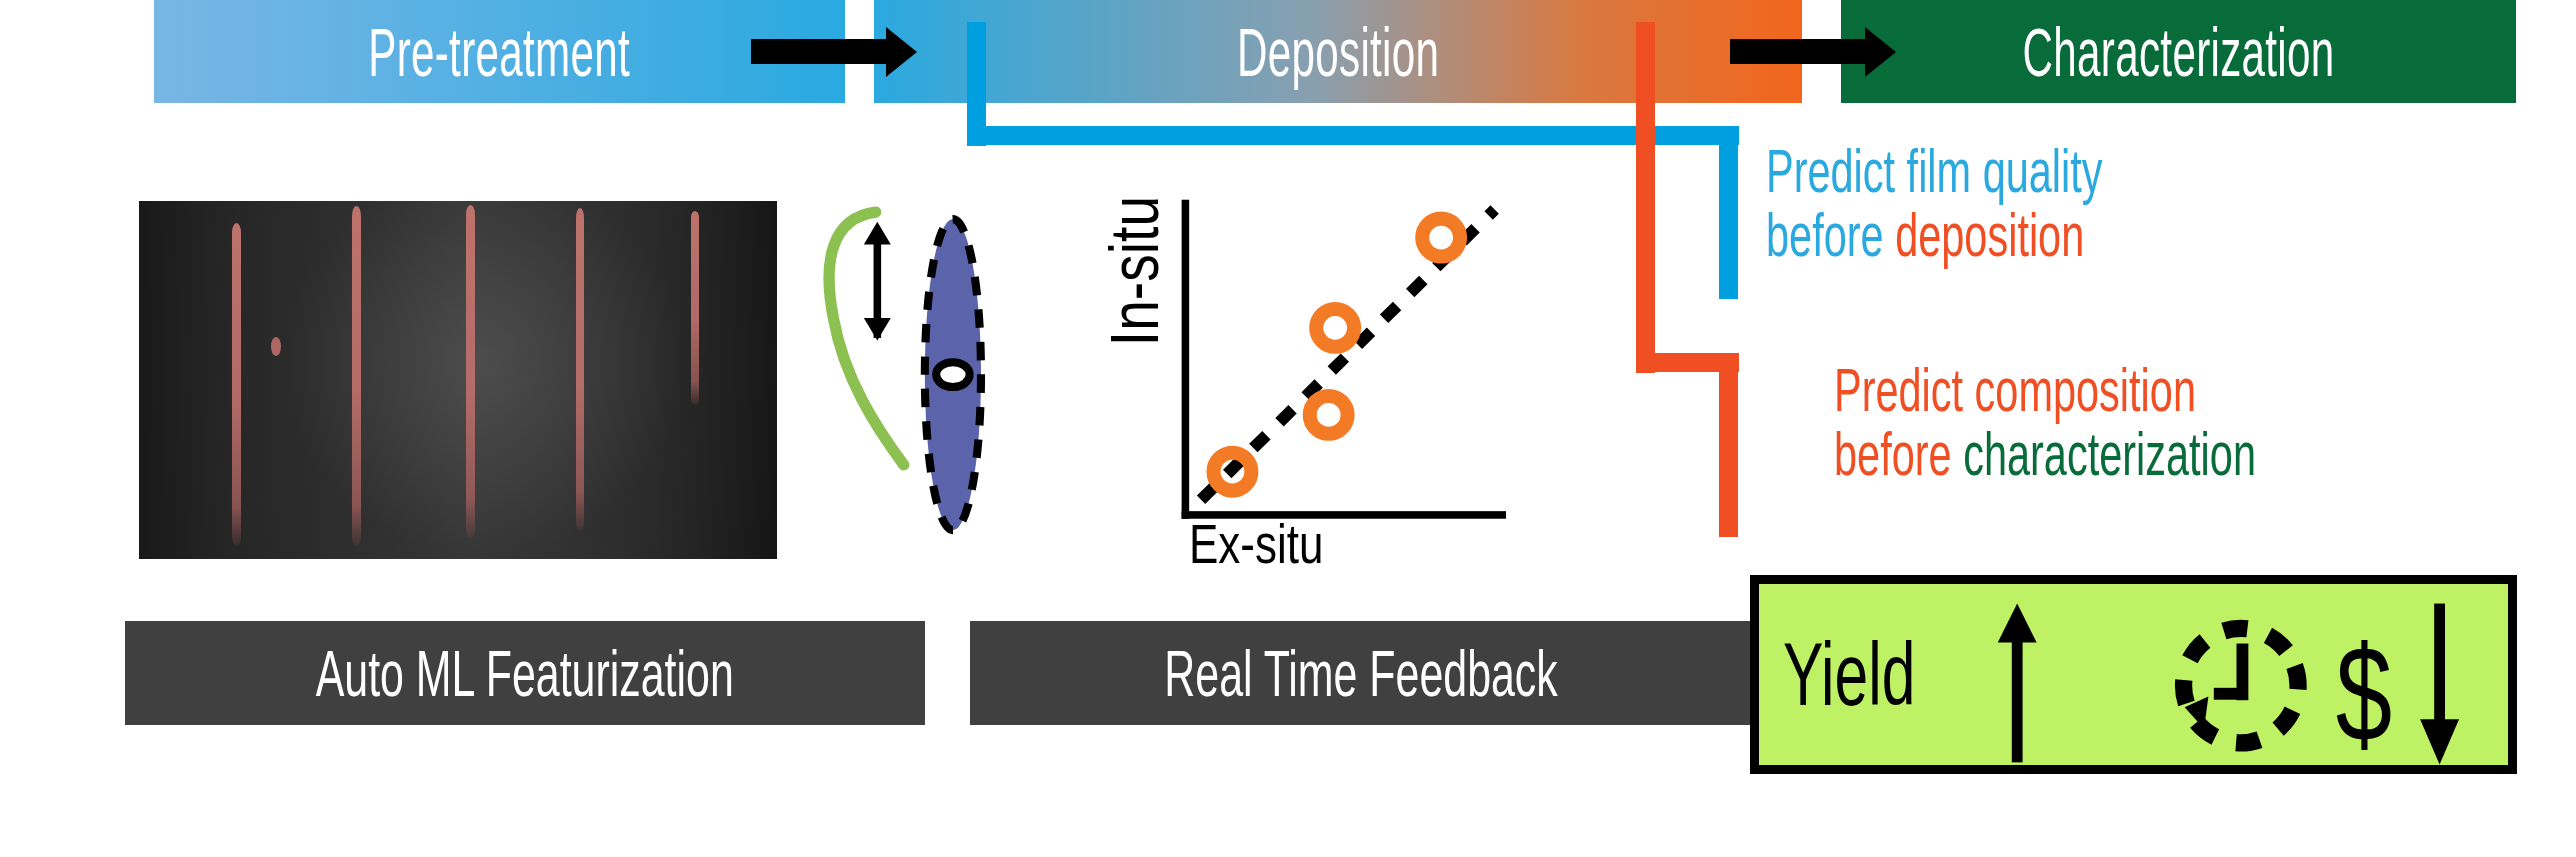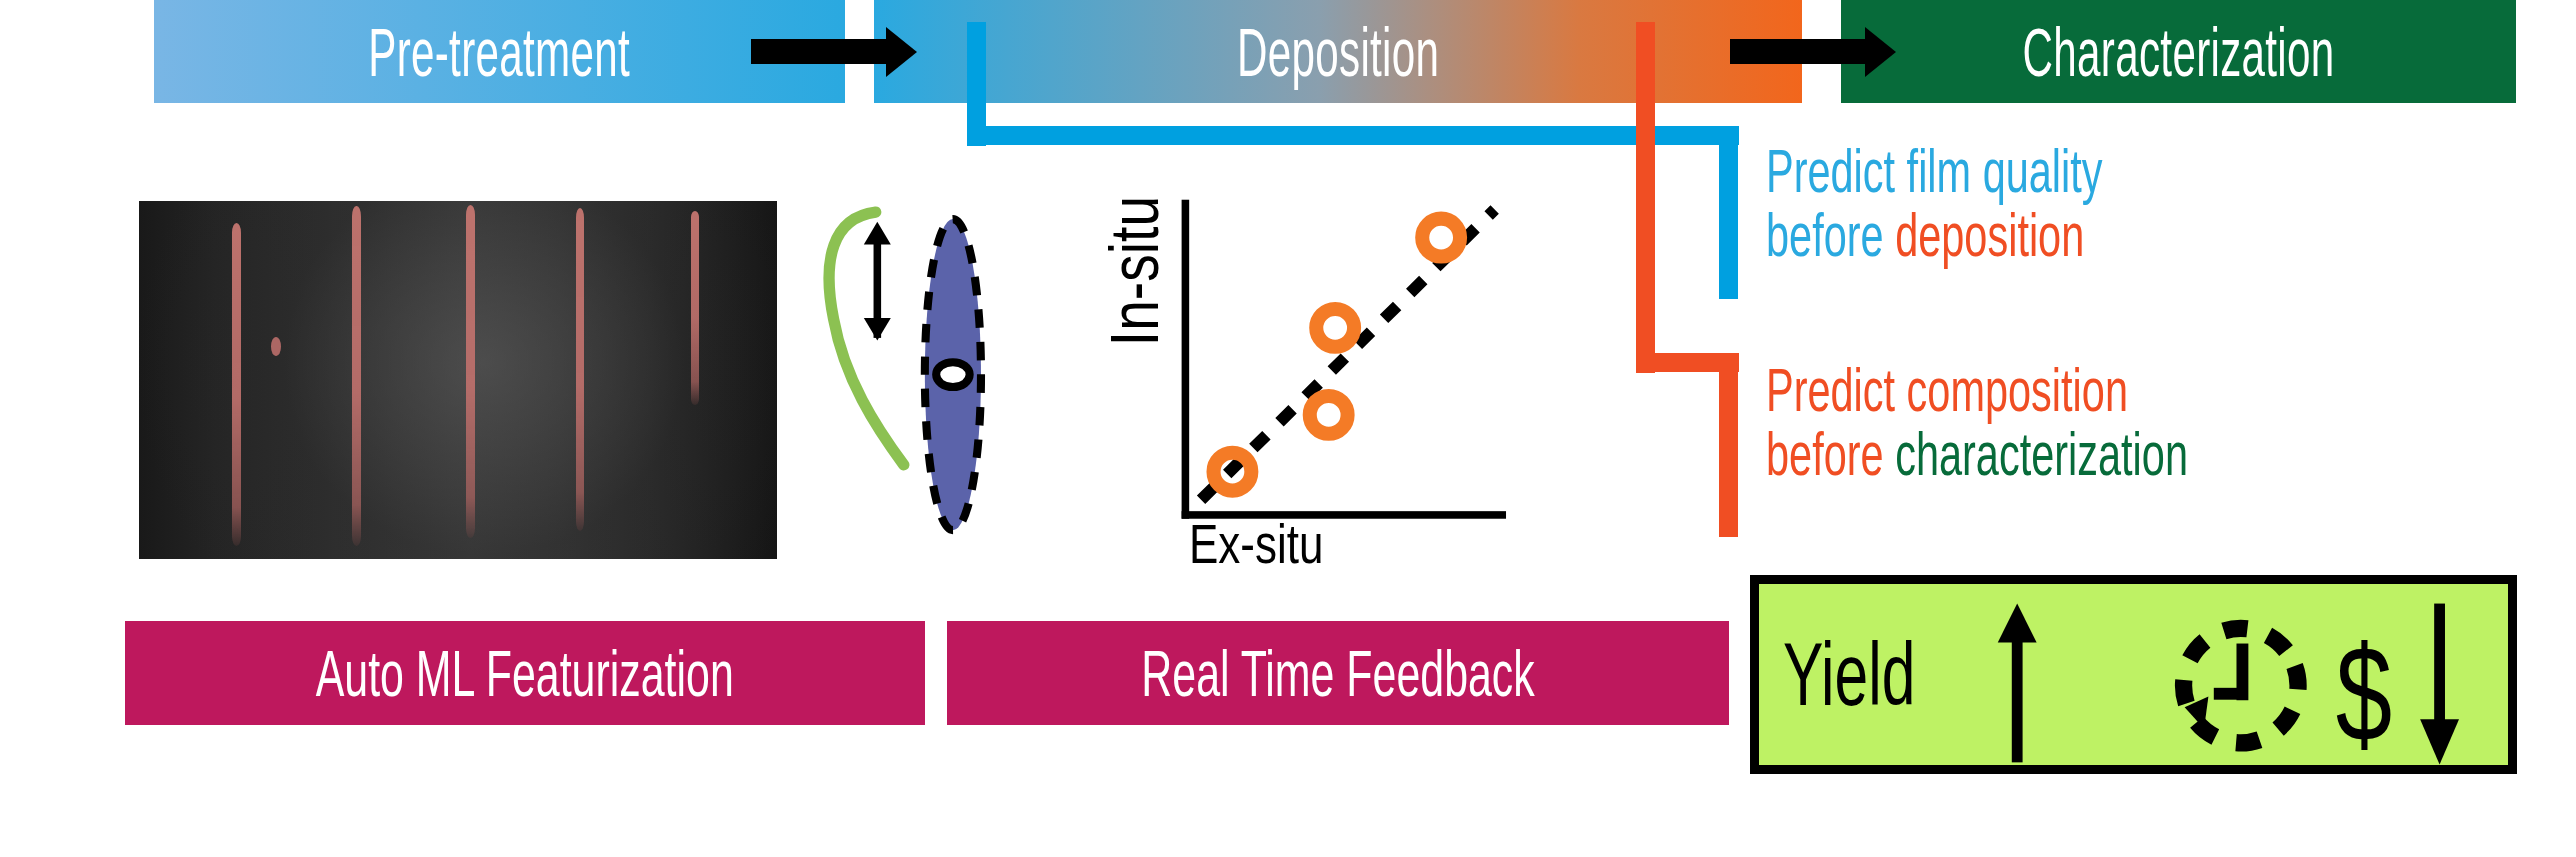--- a/index.html
+++ b/index.html
@@ -125,21 +125,21 @@
     white-space: nowrap;
   }
   .pred-line { display: block; transform: scaleX(0.68); transform-origin: left center; }
   .c-blue   { color: #2aa9e0; }
   .c-orange { color: #f04e23; }
   .c-green  { color: #076b3a; }
 
   
   .cap-bar {
     position: absolute;
-    background: #be185d;
+    background: #404040;
     display: flex;
     align-items: center;
     justify-content: center;
     overflow: hidden;
   }
   .cap-text {
     color: #fff;
     font-family: "Liberation Sans Narrow", "Liberation Sans", sans-serif;
     font-size: 65px;
     line-height: 1;
@@ -270,33 +270,33 @@
 
   <div class="pred-block" style="left:1766px; top:139px;">
     <span class="pred-line">
       <span class="c-blue">Predict film quality</span>
     </span>
     <span class="pred-line">
       <span class="c-blue">before </span><span class="c-orange">deposition</span>
     </span>
   </div>
 
-  <div class="pred-block" style="left:1766px; top:358px;">
+  <div class="pred-block" style="left:1834px; top:358px;">
     <span class="pred-line">
       <span class="c-orange">Predict composition</span>
     </span>
     <span class="pred-line">
       <span class="c-orange">before </span><span class="c-green">characterization</span>
     </span>
   </div>
 
   <div class="cap-bar" style="left:125px; top:621px; width:800px; height:104px;">
     <span class="cap-text">Auto ML Featurization</span>
   </div>
-  <div class="cap-bar" style="left:947px; top:621px; width:782px; height:104px;">
+  <div class="cap-bar" style="left:970px; top:621px; width:782px; height:104px;">
     <span class="cap-text">Real Time Feedback</span>
   </div>
 
   <div id="yield-box">
     <span id="yield-text">Yield</span>
     <svg style="position:absolute; left:0; top:0;" width="767" height="199" viewBox="0 0 1420 368" xmlns="http://www.w3.org/2000/svg">
 
       <g>
         <rect x="468" y="70" width="20" height="260" fill="#000"></rect>
         <polygon points="478,36 514,108 442,108" fill="#000"></polygon>

